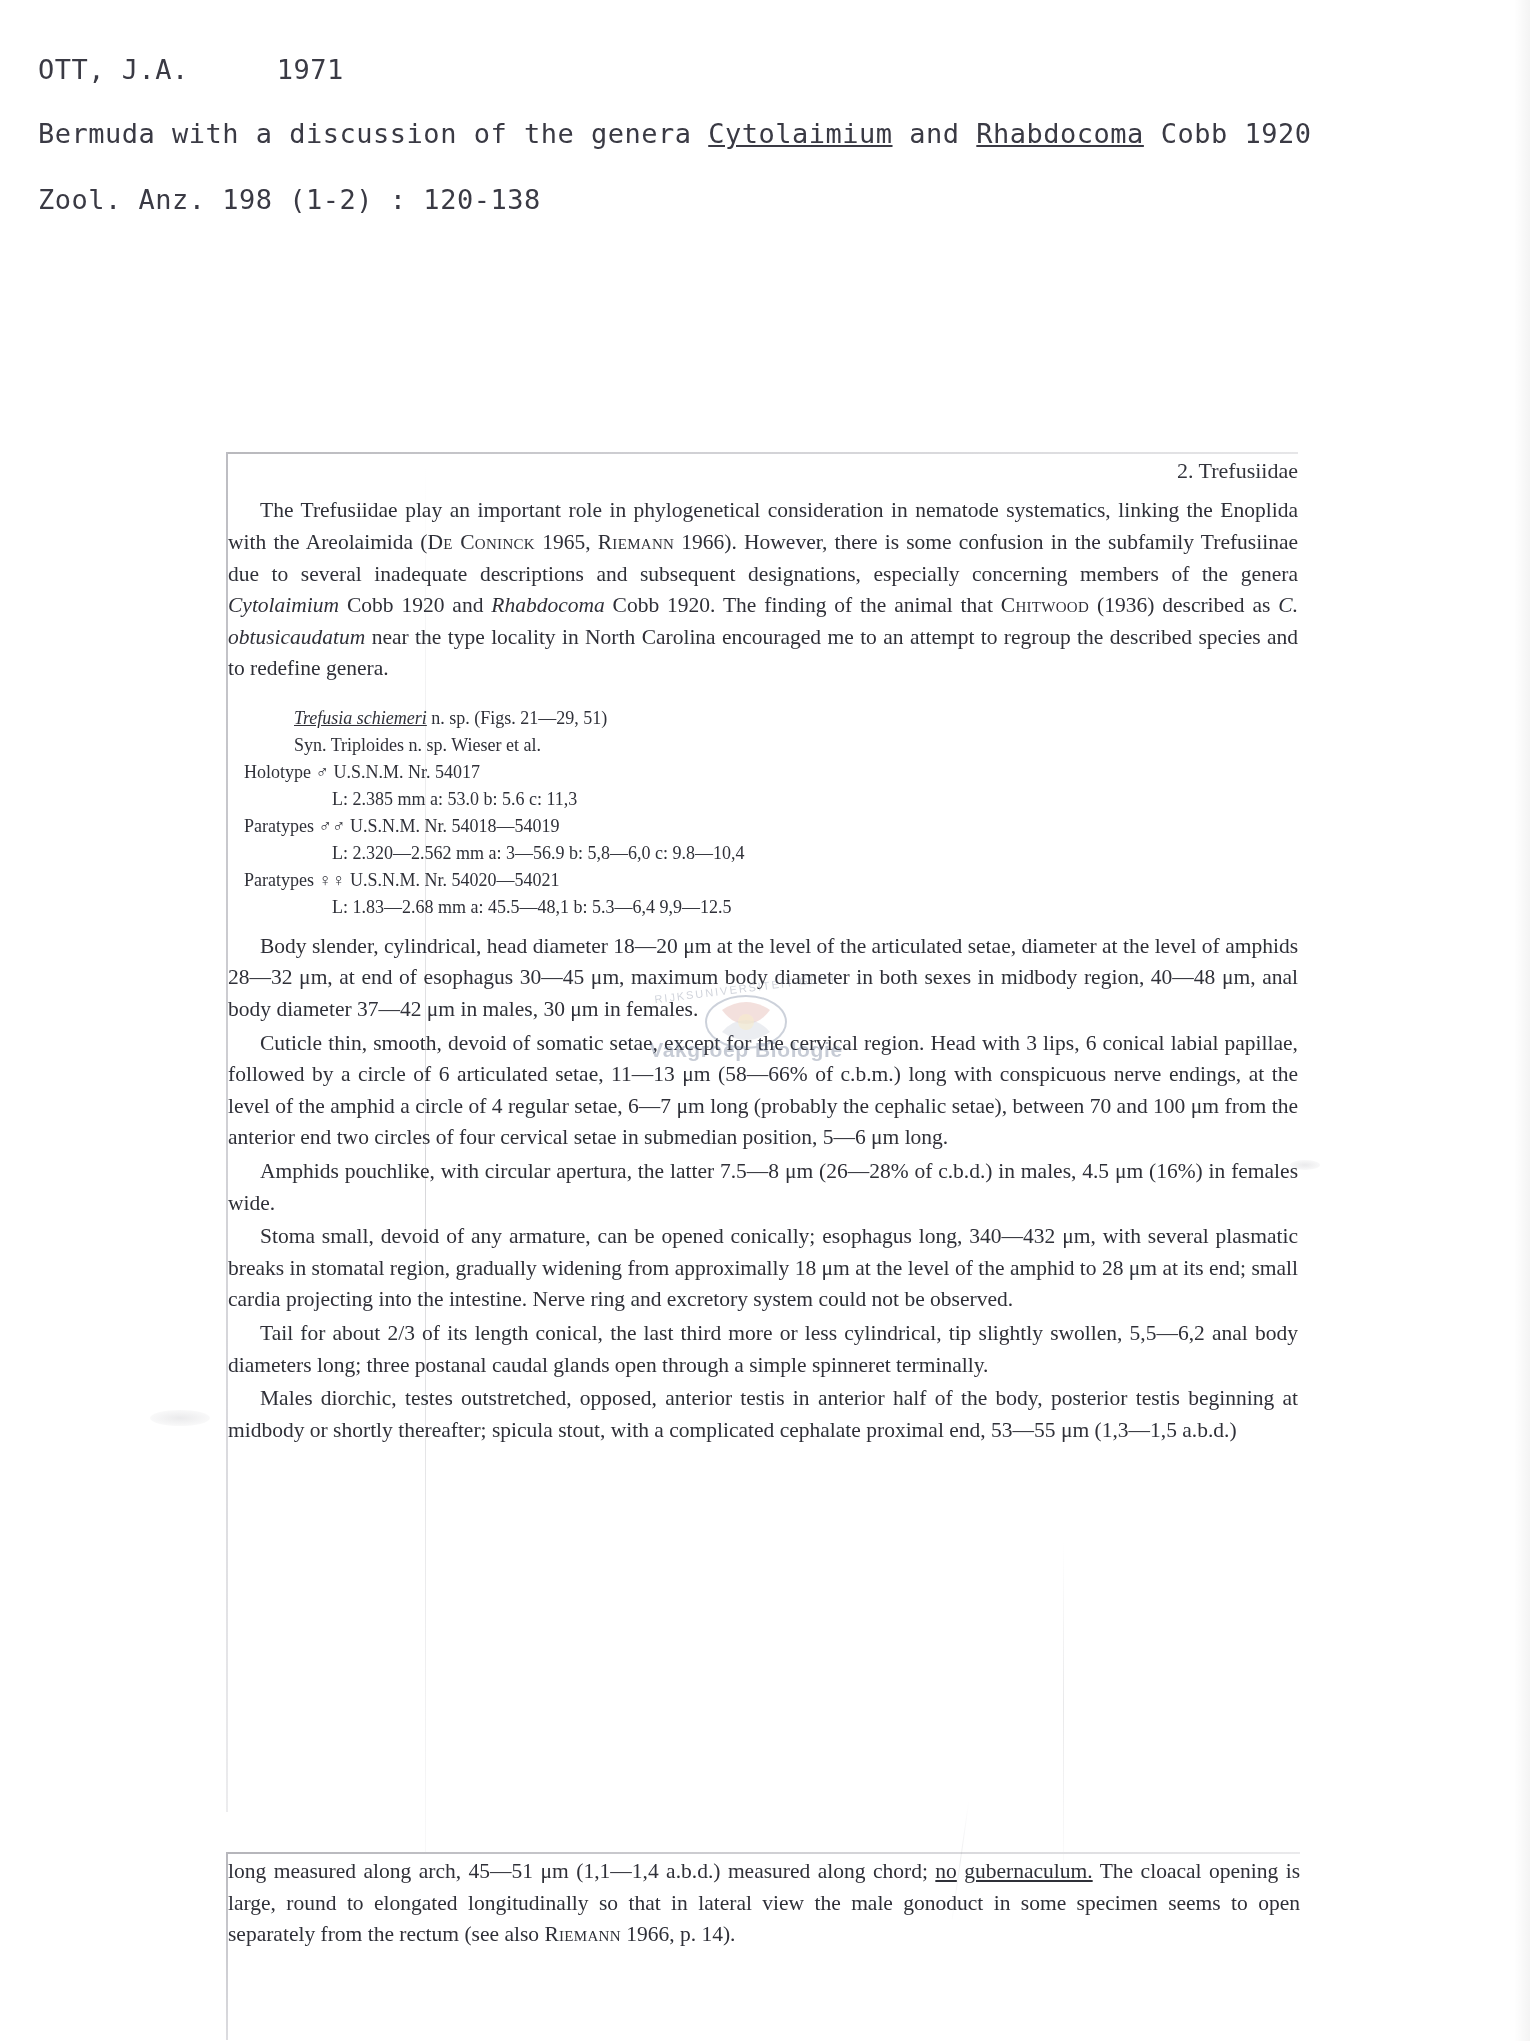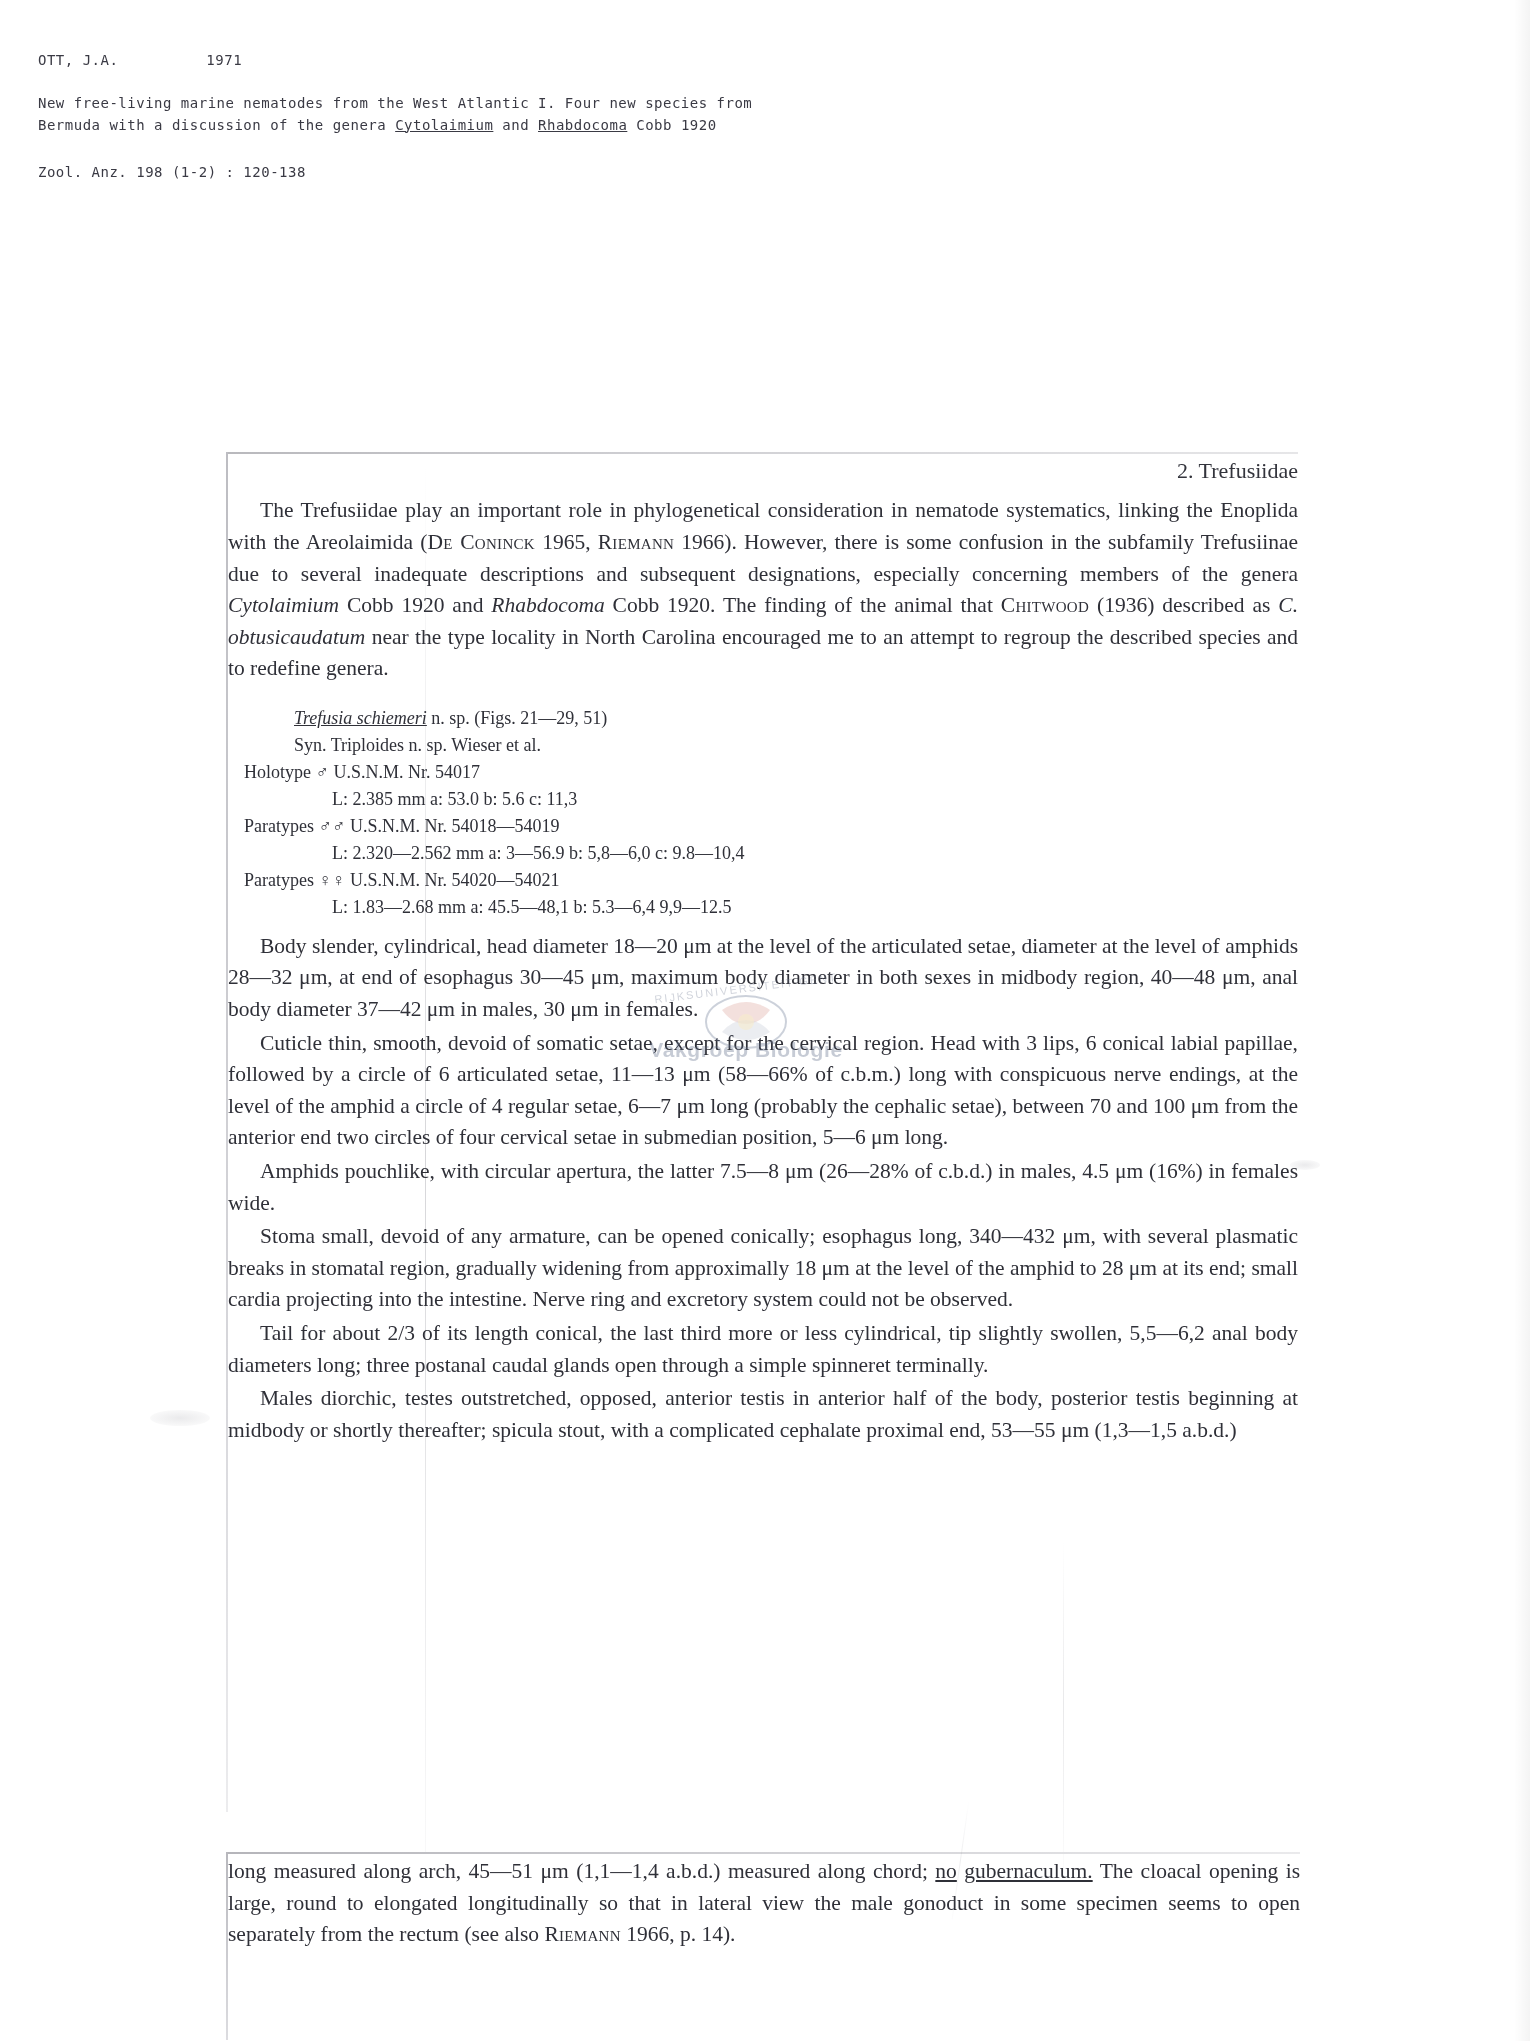--- a/index.html
+++ b/index.html
@@ -16,21 +16,21 @@
     overflow: hidden;
   }
 
   
   .typed-header {
     position: absolute;
     left: 38px;
     top: 50px;
     width: 1460px;
     font-family: "DejaVu Sans Mono", monospace;
-    font-size: 14px;
+    font-size: 27px;
     letter-spacing: 0.5px;
     color: #3a3a44;
     line-height: 1.5;
   }
   .typed-line-1 {
     display: flex;
     align-items: baseline;
   }
   .typed-author { white-space: pre; }
   .typed-year { margin-left: 88px; }
@@ -196,21 +196,20 @@
 </style>
 </head>
 <body>
 
 <div class="typed-header">
   <div class="typed-line-1">
     <span class="typed-author">OTT, J.A.</span>
     <span class="typed-year">1971</span>
   </div>
   <div class="typed-title">
-    <div>New free-living marine nematodes from the West Atlantic I. Four new species from</div>
     <div>
       <span>Bermuda with a discussion of the genera </span><span class="u">Cytolaimium</span><span> and </span><span class="u">Rhabdocoma</span><span> Cobb 1920</span>
     </div>
   </div>
   <div class="typed-journal">Zool. Anz. 198 (1-2) : 120-138</div>
 </div>
 
 <div class="scan-top-rule"></div>
 <div class="scan-left-rule"></div>
 

